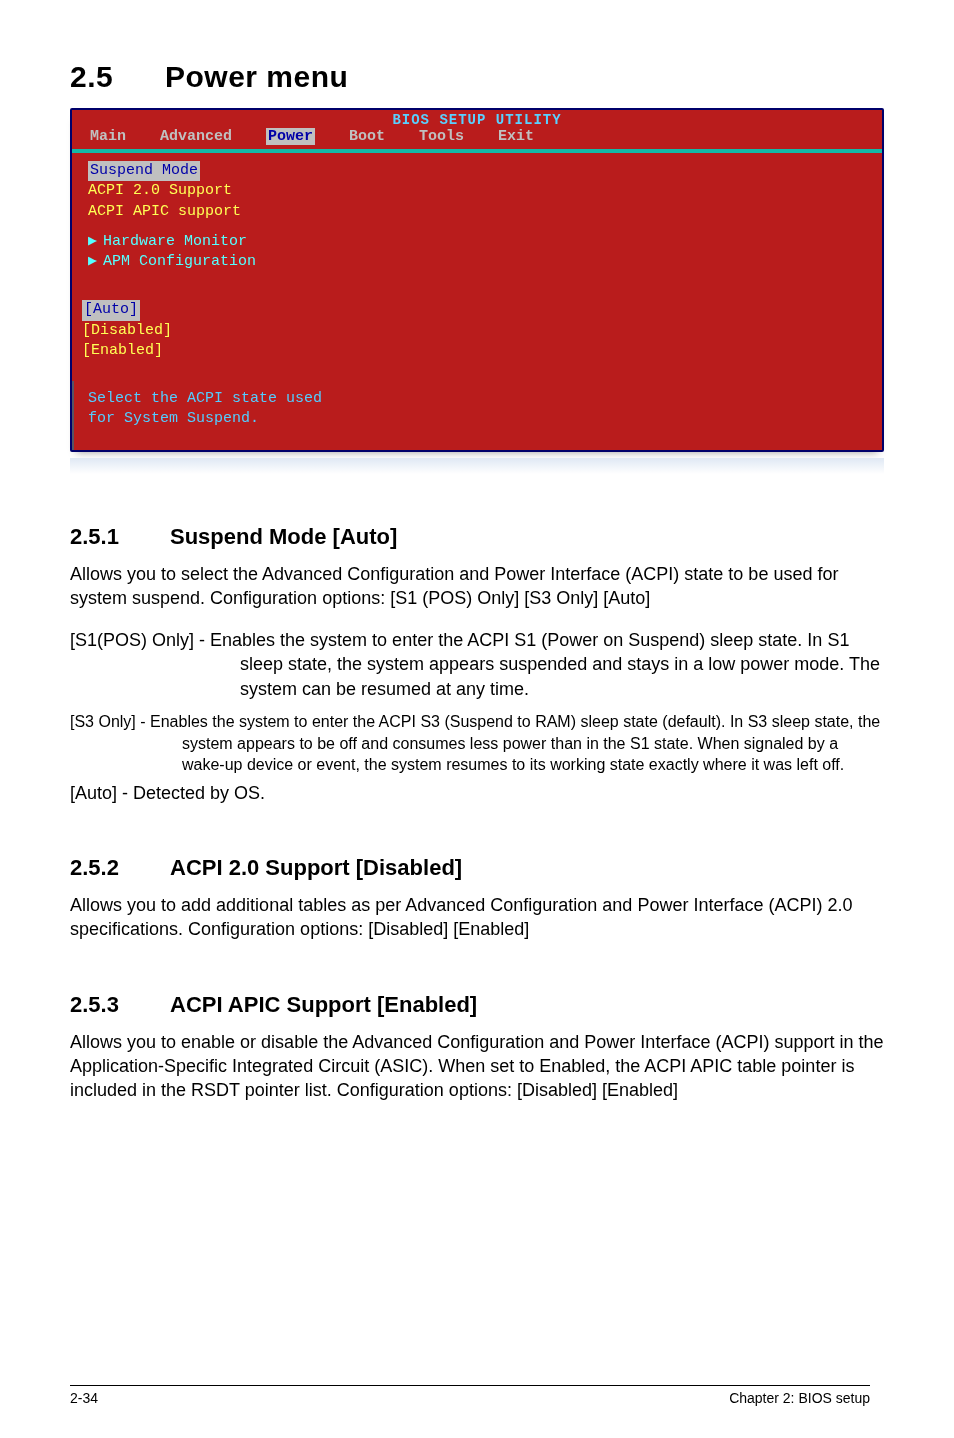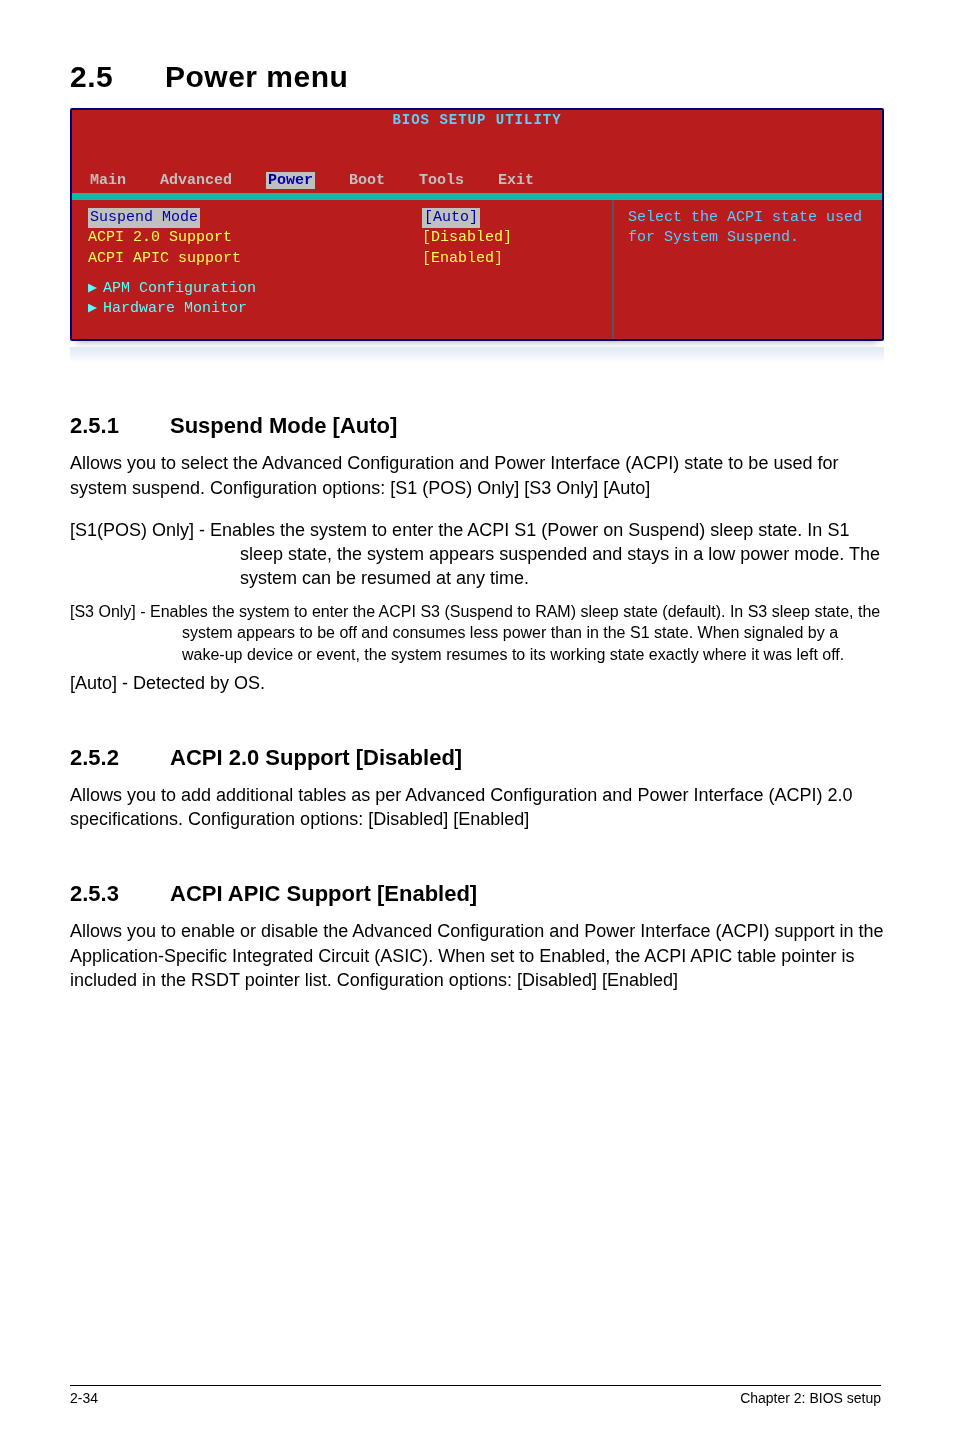--- a/index.html
+++ b/index.html
@@ -49,29 +49,30 @@
     padding: 2px 0 0 0;
     font-size: 14px;
   }
   .bios-tabs {
     display: flex;
     padding: 0 18px 4px 18px;
     column-gap: 34px;
     color: #c0c0c0;
     font-weight: bold;
   }
-  .bios-tab { color: #c0c0c0; margin-top: 44px; }
+  .bios-tab { color: #c0c0c0; }
   .bios-tab.active {
     background: #c0c0c0;
     color: #0000A8;
     padding: 0 2px;
   }
   .bios-body {
     display: flex;
-    border-top: 7px solid #14b8a6;
+    border-top: 4px solid #14b8a6;
+    flex-direction: column;
   }
   .bios-left {
     flex: 1 1 auto;
     padding: 8px 16px 20px 16px;
   }
   .bios-mid {
     width: 180px;
     padding: 8px 10px 20px 10px;
   }
   .bios-right {
@@ -114,21 +115,21 @@
     line-height: 1.35;
     margin: 0 0 5px 0;
     padding-left: 112px;
     text-indent: -112px;
   }
 
   .footer {
     position: absolute;
     bottom: 32px;
     left: 70px;
-    right: 73px;
+    right: 84px;
     border-top: 1px solid #000;
     padding-top: 4px;
     font-size: 14px;
     display: flex;
     justify-content: space-between;
     gap: 10px;
   }
 </style>
 </head>
 <body>
@@ -149,22 +150,22 @@
       <span class="bios-tab">Boot</span>
       <span class="bios-tab">Tools</span>
       <span class="bios-tab">Exit</span>
     </div>
     <div class="bios-body">
       <div class="bios-left">
         <div><span class="bios-row highlight">Suspend Mode</span></div>
         <div class="bios-row">ACPI 2.0 Support</div>
         <div class="bios-row">ACPI APIC support</div>
         <div style="height:10px"></div>
+        <div class="bios-row cyan"><span class="bios-arrow">▶</span><span>Hardware Monitor</span></div>
         <div class="bios-row cyan"><span class="bios-arrow">▶</span><span>APM Configuration</span></div>
-        <div class="bios-row cyan"><span class="bios-arrow">▶</span><span>Hardware Monitor</span></div>
       </div>
       <div class="bios-mid">
         <div><span class="bios-row highlight">[Auto]</span></div>
         <div class="bios-row">[Disabled]</div>
         <div class="bios-row">[Enabled]</div>
       </div>
       <div class="bios-right">
         <div class="bios-row" style="white-space:normal">Select the ACPI state used for System Suspend.</div>
       </div>
     </div>

